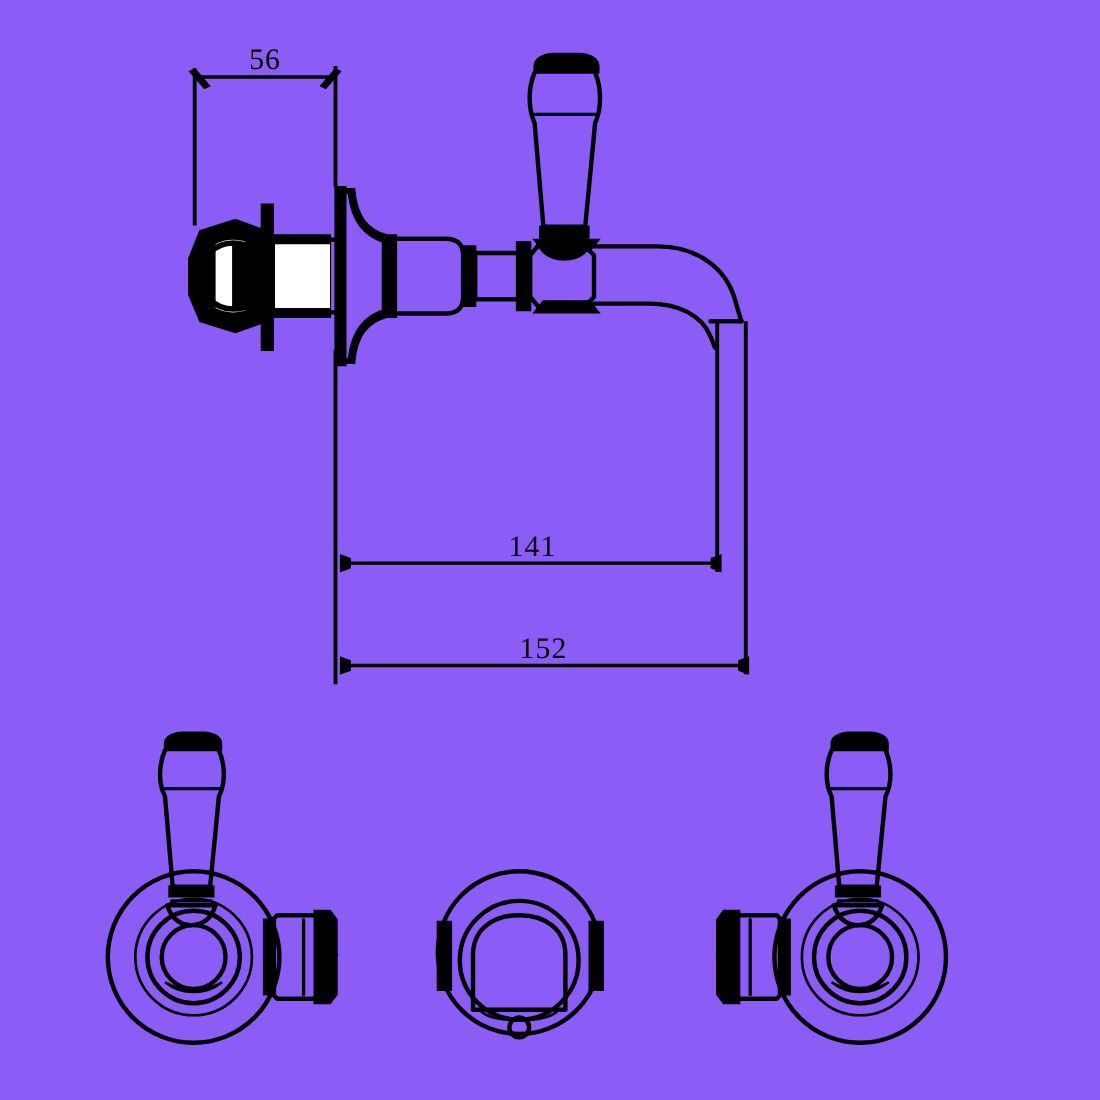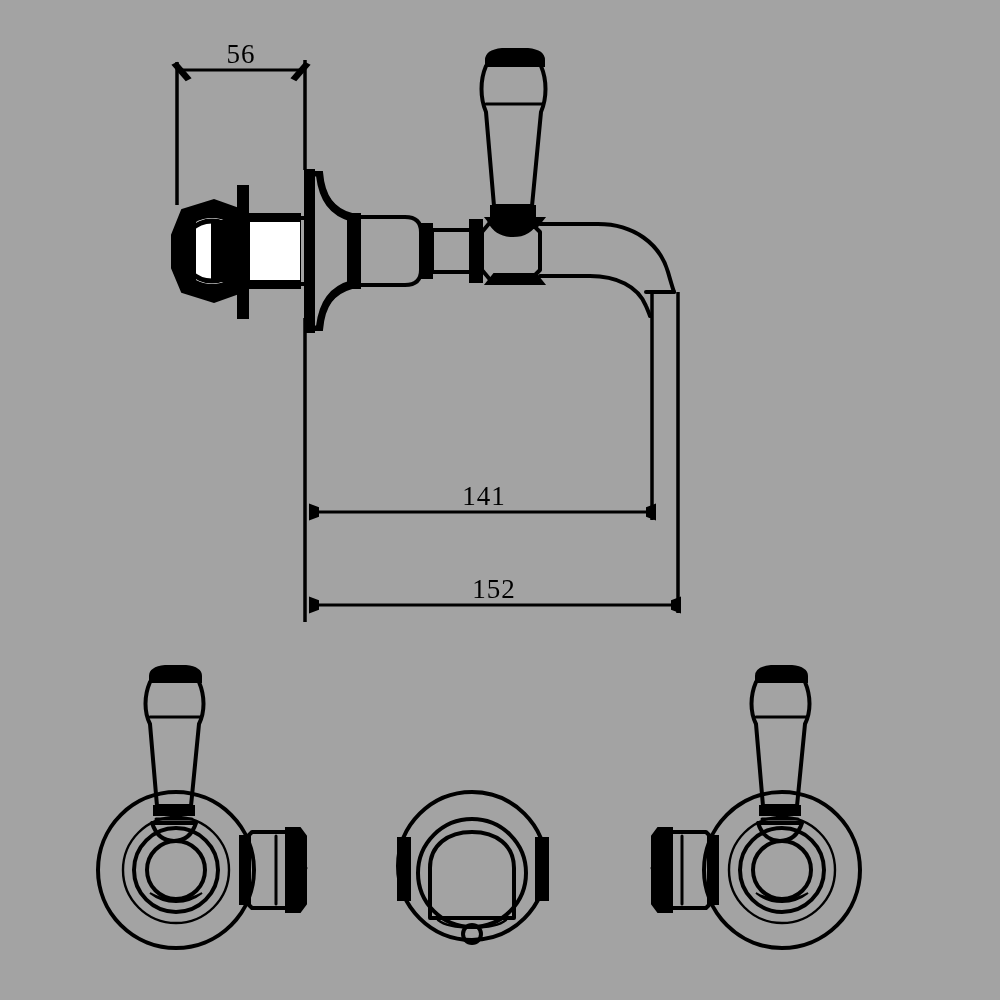--- a/index.html
+++ b/index.html
@@ -10,21 +10,21 @@
   body {
     width: 1000px;
     height: 1000px;
     font-family: "Liberation Serif", "DejaVu Serif", serif;
     overflow: hidden;
   }
   #drawing-root {
     position: relative;
     width: 1000px;
     height: 1000px;
-    background: #a3a3a3;
+    background: #8b5cf6;
   }
   svg.tech-drawing {
     display: block;
     width: 1000px;
     height: 1000px;
   }
   .outline {
     fill: none;
     stroke: #000000;
     stroke-width: 4;

